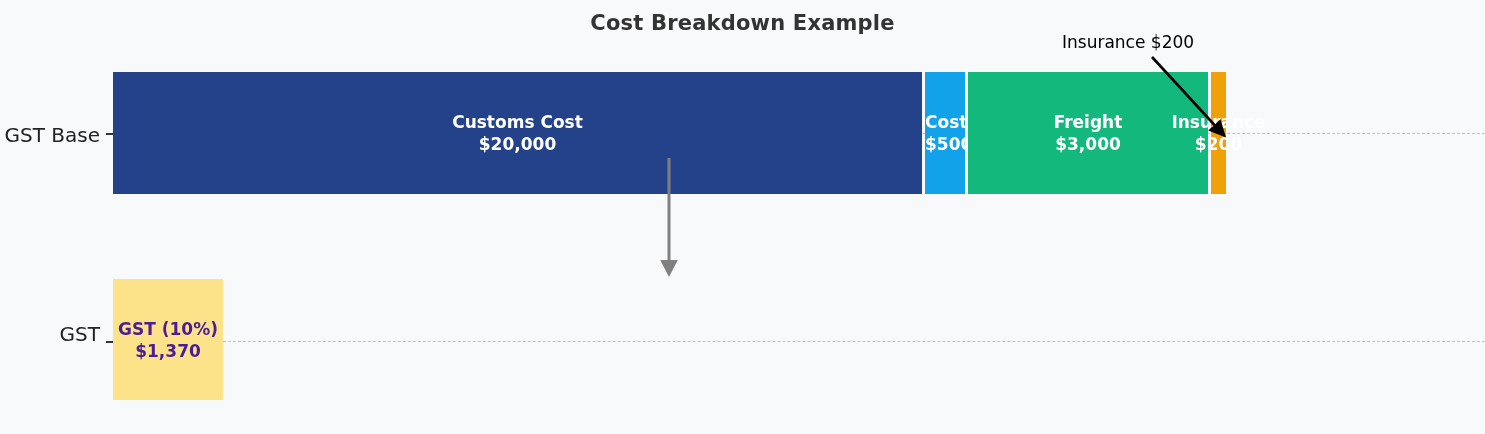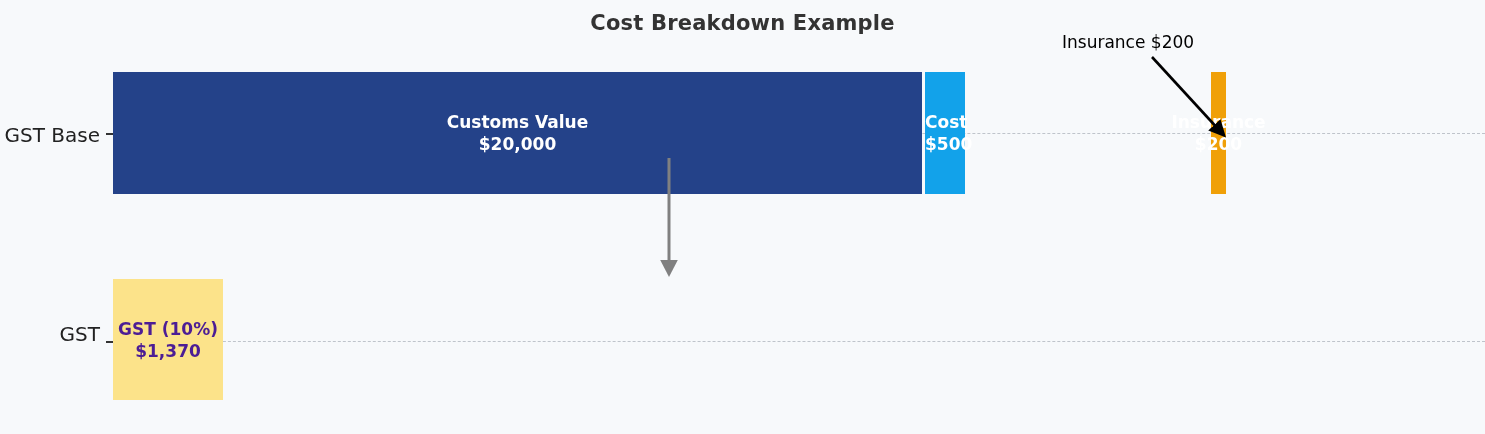--- a/index.html
+++ b/index.html
@@ -123,32 +123,38 @@
   <div class="gridline g-gst"></div>
 
   <div class="ytick t-base"></div>
   <div class="ytick t-gst"></div>
 
   <div class="ylabel y-base">GST Base</div>
   <div class="ylabel y-gst">GST</div>
 
   <div class="bar bar-row-base" style="left:113px; width:809px; background:#244289;">
     <div class="seg-label light">
-      <span class="l1">Customs Value</span>
+      <span class="l1">Customs Cost</span>
       <span class="l2">$20,000</span>
     </div>
   </div>
 
   <div class="bar bar-row-base" style="left:925px; width:40px; background:#12a2ea;">
     <div class="seg-label light">
       <span class="l1">Cost</span>
       <span class="l2">$500</span>
     </div>
   </div>
 
+  <div class="bar bar-row-base" style="left:968px; width:240px; background:#13b87d;">
+    <div class="seg-label light">
+      <span class="l1">Freight</span>
+      <span class="l2">$3,000</span>
+    </div>
+  </div>
 
   <div class="bar bar-row-base" style="left:1211px; width:15px; background:#f0a008;"></div>
 
   <div class="bar bar-row-base" style="left:1146px; width:145px; background:transparent;">
     <div class="seg-label light">
       <span class="l1">Insurance</span>
       <span class="l2">$200</span>
     </div>
   </div>
 

